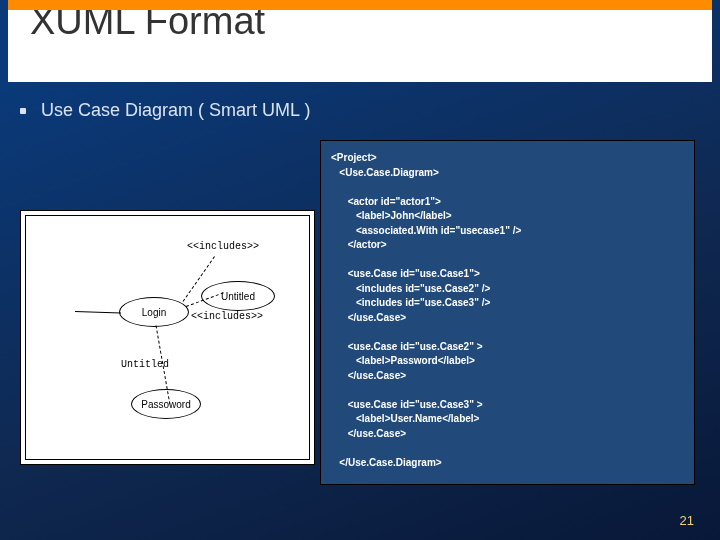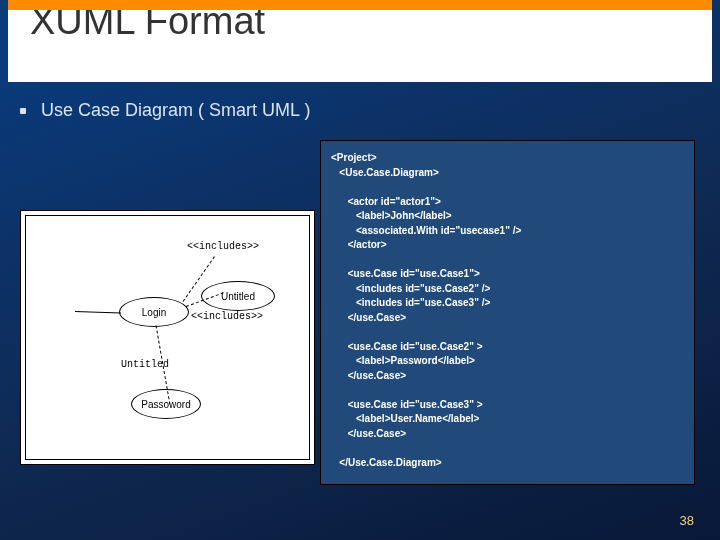--- a/index.html
+++ b/index.html
@@ -83,15 +83,15 @@
 <span>      &lt;/use.Case&gt;</span>
 <span></span>
 <span>      &lt;use.Case id="use.Case3" &gt;</span>
 <span>         &lt;label&gt;User.Name&lt;/label&gt;</span>
 <span>      &lt;/use.Case&gt;</span>
 <span></span>
 <span>   &lt;/Use.Case.Diagram&gt;</span>
 <span></span>
 </div>
 
-  <div class="page-num">38</div>
+  <div class="page-num">21</div>
 
 </div>
 
 </body></html>

